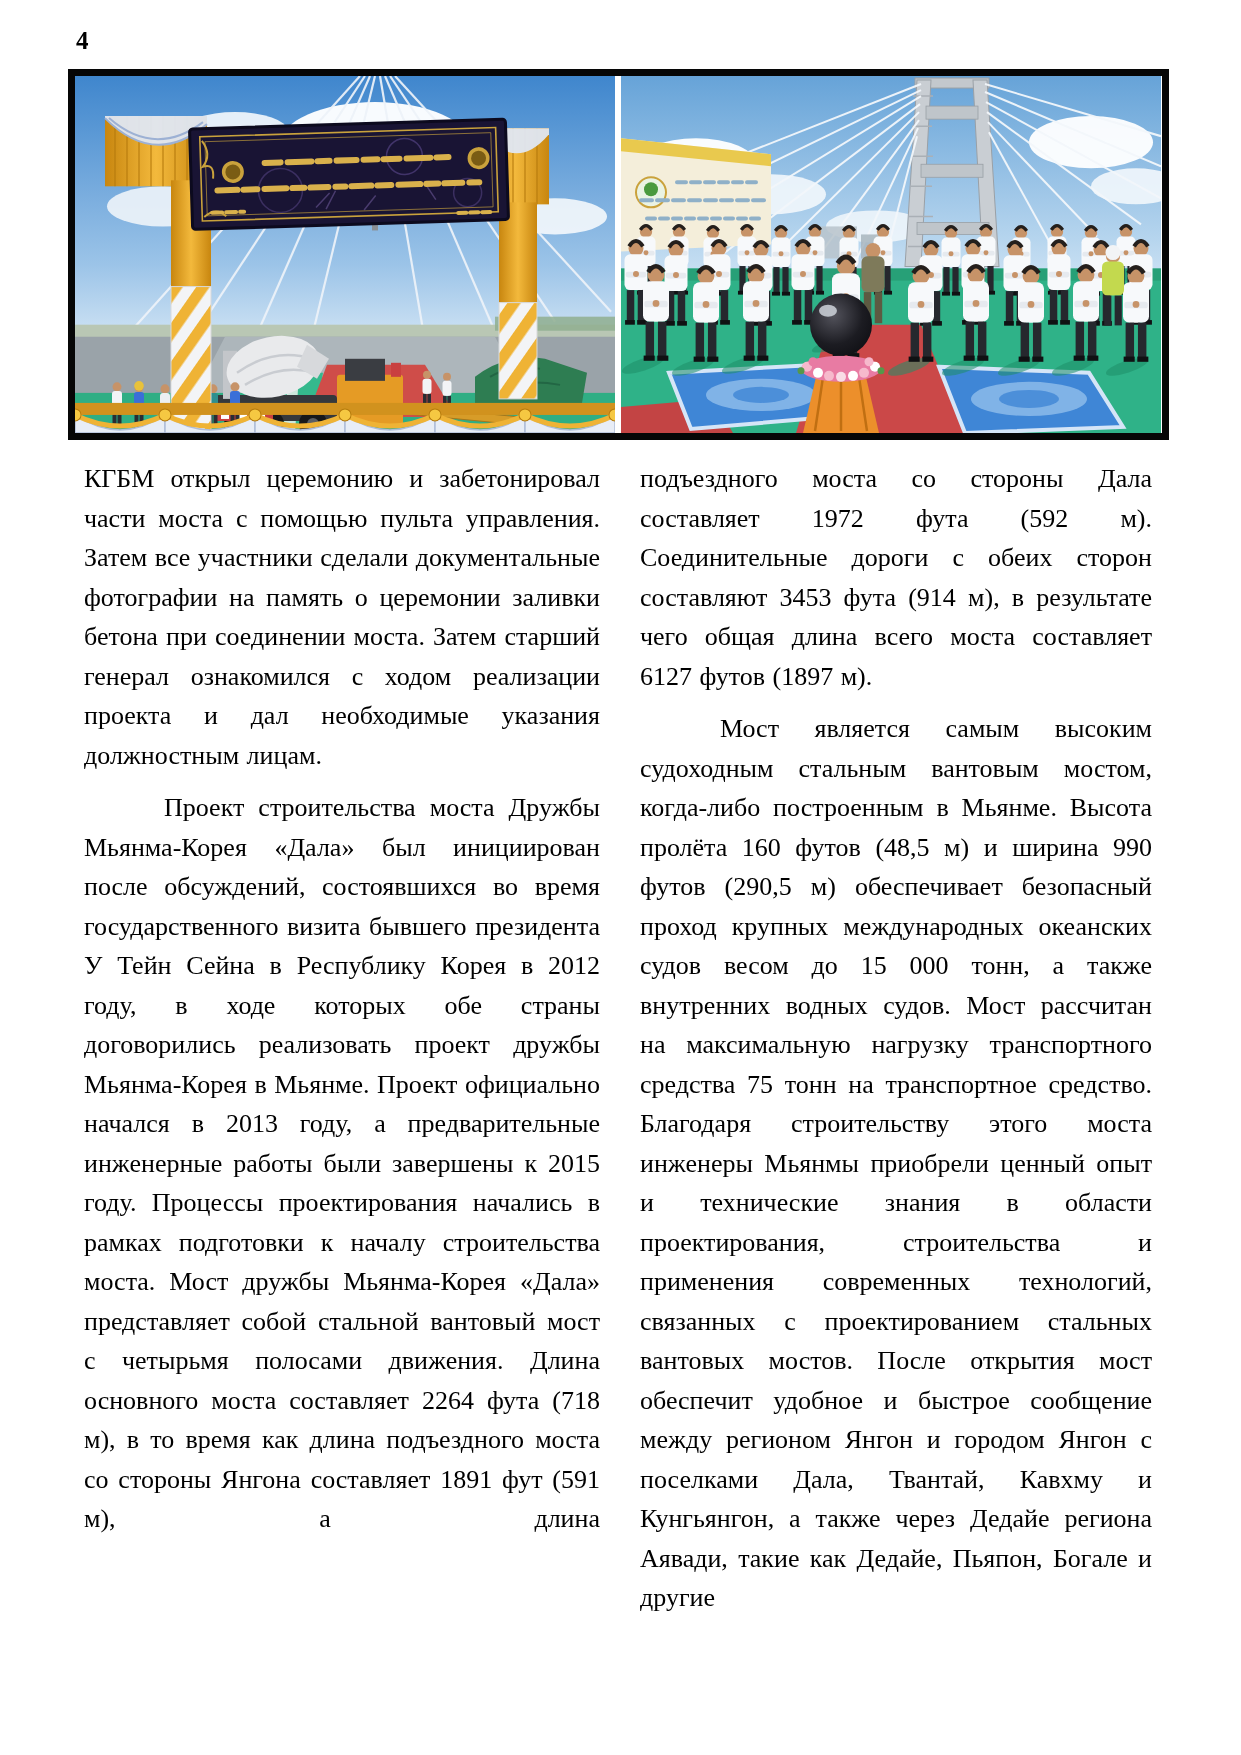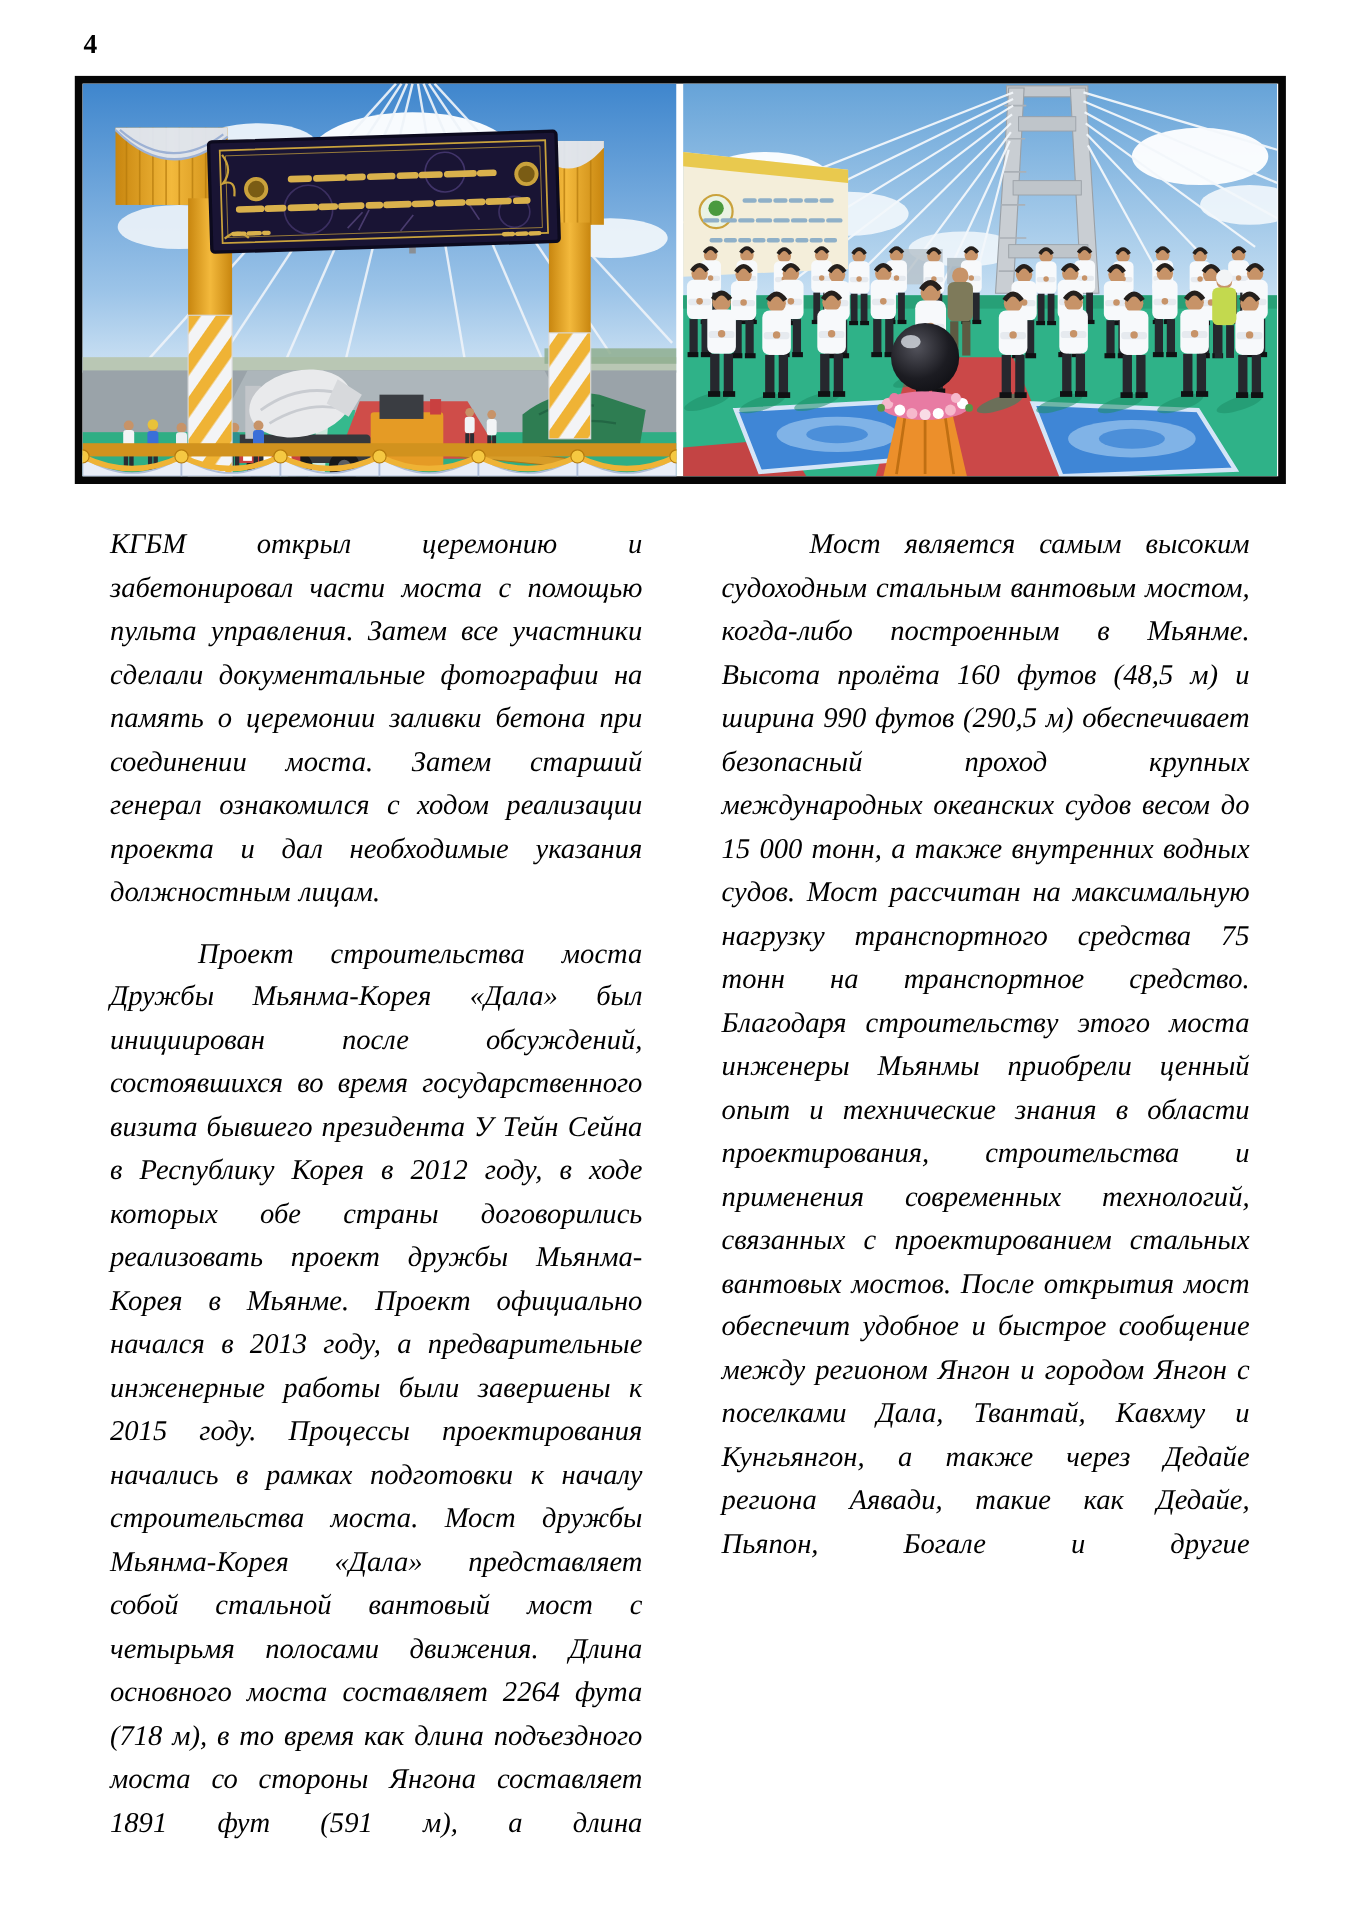--- a/index.html
+++ b/index.html
@@ -15,22 +15,22 @@
   .photo-strip{
     position:absolute;left:68px;top:69px;width:1101px;height:371px;
     box-sizing:border-box;border:7px solid #060606;background:#ffffff;
     display:flex;gap:6px;
   }
   .photo-strip svg{width:540px;height:357px;flex:0 0 auto;display:block;}
   .col{position:absolute;top:459px;}
   .col-left{left:84px;width:516px;}
   .col-right{left:640px;width:512px;}
   .para{
-    font-size:26px;line-height:39.5px;margin:16px;
-    text-align:justify;hyphens:none;word-spacing:1px;font-style:italic;
+    font-size:26px;line-height:39.5px;margin:0;
+    text-align:justify;hyphens:none;word-spacing:1px;
   }
   .para + .para{margin-top:13px;}
   .indent{text-indent:80px;}
   .cont{text-align-last:justify;}
 </style>
 </head>
 <body>
 
 <div class="page">
 
@@ -415,16 +415,17 @@
       </g>
     </svg>
   </div>
 
   <div class="col col-left">
     <p class="para">КГБМ открыл церемонию и забетонировал части моста с помощью пульта управления. Затем все участники сделали документальные фотографии на память о церемонии заливки бетона при соединении моста. Затем старший генерал ознакомился с ходом реализации проекта и дал необходимые указания должностным лицам.</p>
     <p class="para indent cont">Проект строительства моста Дружбы Мьянма-Корея «Дала» был инициирован после обсуждений, состоявшихся во время государственного визита бывшего президента У Тейн Сейна в Республику Корея в 2012 году, в ходе которых обе страны договорились реализовать проект дружбы Мьянма-Корея в Мьянме. Проект официально начался в 2013 году, а предварительные инженерные работы были завершены к 2015 году. Процессы проектирования начались в рамках подготовки к началу строительства моста. Мост дружбы Мьянма-Корея «Дала» представляет собой стальной вантовый мост с четырьмя полосами движения. Длина основного моста составляет 2264 фута (718 м), в то время как длина подъездного моста со стороны Янгона составляет 1891 фут (591 м), а длина</p>
   </div>
 
   <div class="col col-right">
+    <p class="para cont" style="text-align-last:auto;">подъездного моста со стороны Дала составляет 1972 фута (592 м). Соединительные дороги с обеих сторон составляют 3453 фута (914 м), в результате чего общая длина всего моста составляет 6127 футов (1897 м).</p>
     <p class="para indent cont">Мост является самым высоким судоходным стальным вантовым мостом, когда-либо построенным в Мьянме. Высота пролёта 160 футов (48,5 м) и ширина 990 футов (290,5 м) обеспечивает безопасный проход крупных международных океанских судов весом до 15 000 тонн, а также внутренних водных судов. Мост рассчитан на максимальную нагрузку транспортного средства 75 тонн на транспортное средство. Благодаря строительству этого моста инженеры Мьянмы приобрели ценный опыт и технические знания в области проектирования, строительства и применения современных технологий, связанных с проектированием стальных вантовых мостов. После открытия мост обеспечит удобное и быстрое сообщение между регионом Янгон и городом Янгон с поселками Дала, Твантай, Кавхму и Кунгьянгон, а также через Дедайе региона Аявади, такие как Дедайе, Пьяпон, Богале и другие</p>
   </div>
 
 </div>
 
 </body></html>

